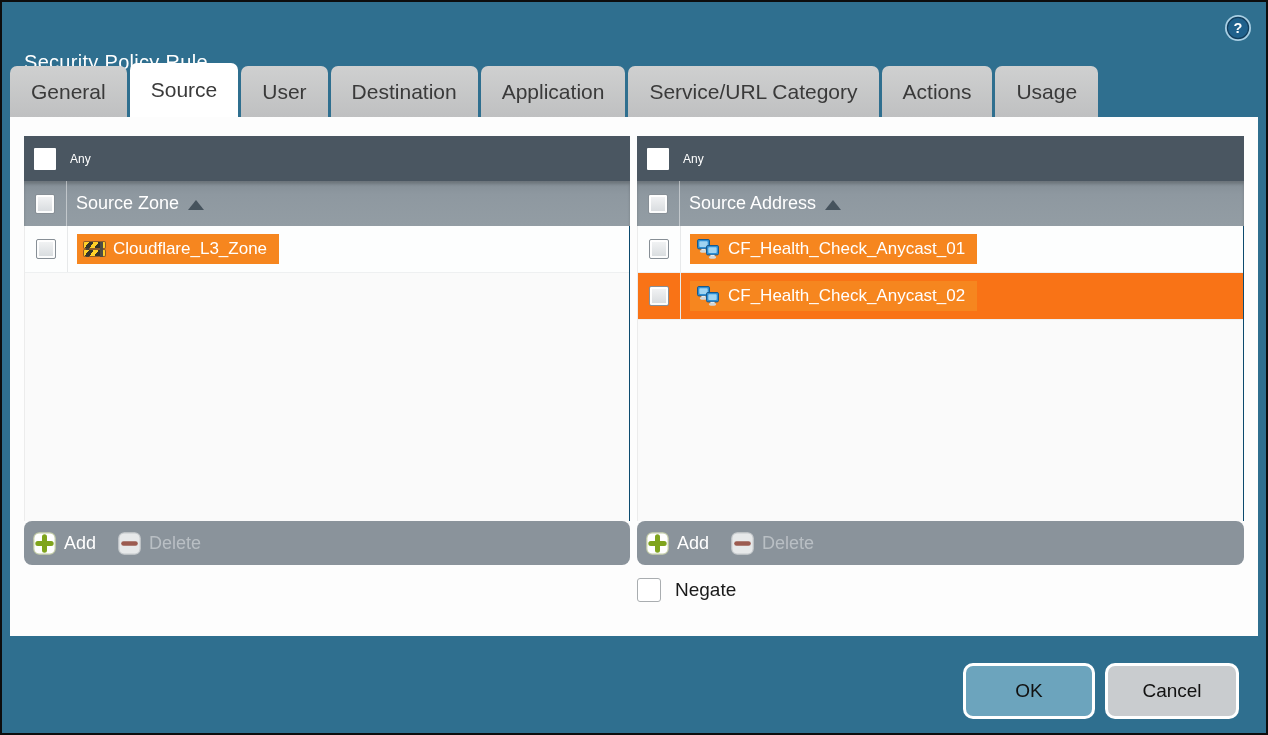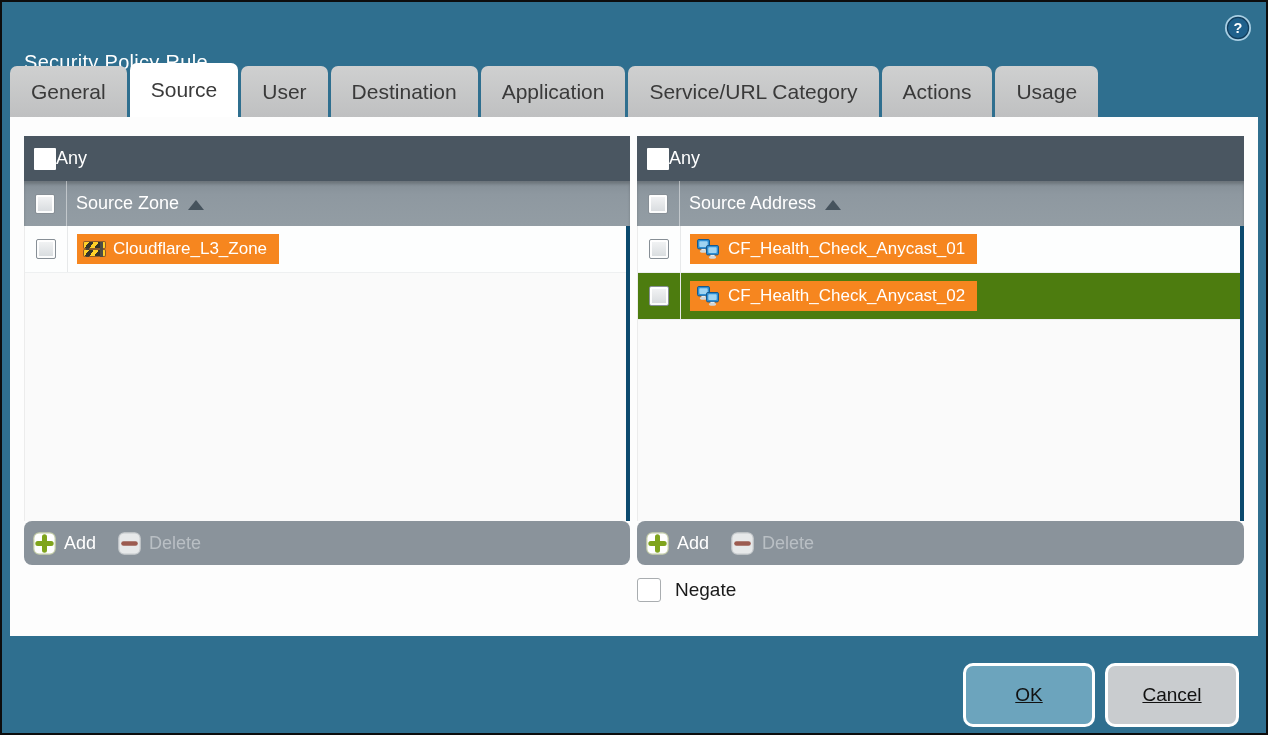--- a/index.html
+++ b/index.html
@@ -24,36 +24,36 @@
 
   
   .content{position:absolute;left:8px;top:115px;width:1248px;height:519px;background:#fdfdfd;}
 
   .panel{position:absolute;top:19px;height:429px;display:flex;flex-direction:column;}
   .panel.left{left:14px;width:606px;}
   .panel.right{left:627px;width:607px;}
 
   .any-bar{height:45px;background:#4a5661;display:flex;align-items:center;flex:none;}
   .cb-any{width:22px;height:22px;background:#fff;border:none;margin-left:10px;border-radius:1px;cursor:pointer;padding:0;}
-  .any-label{color:#fff;font-size:18px;}
+  .any-label{color:#fff;font-size:12px;margin-left:14px;}
 
   .col-header{height:45px;background:linear-gradient(180deg,#848e96 0%,#8e98a0 30%,#939da4 100%);
     display:flex;align-items:center;flex:none;box-shadow:inset 0 3px 3px rgba(0,0,0,.18);}
   .cb-col{width:42px;align-self:stretch;display:flex;align-items:center;justify-content:center;flex:none;}
   .col-header .cb-col{border-right:1px solid rgba(255,255,255,.45);}
   .cb{width:20px;height:20px;border:1px solid #878f96;border-radius:2px;
     background:linear-gradient(180deg,#f4f5f6,#d6dadd);
     box-shadow:inset 0 0 0 2px rgba(255,255,255,.9);cursor:pointer;padding:0;}
   .col-label{color:#fff;font-size:18px;margin-left:9px;display:flex;align-items:center;gap:9px;}
   .sort-asc{width:0;height:0;border-left:8px solid transparent;border-right:8px solid transparent;
     border-bottom:10px solid #46535d;margin-top:2px;}
 
-  .list-body{flex:1;background:#fafafa;border-left:1px solid #ececec;border-right:4px solid #0c4a6e;overflow:hidden;}
+  .list-body{flex:1;background:#fafafa;border-left:1px solid #ececec;border-right:1px solid #0c4a6e;overflow:hidden;}
   .row{height:46px;display:flex;align-items:center;background:#fdfefe;border-bottom:1px solid #eef0f1;cursor:pointer;}
-  .row.alt{background:#4d7c0f;}
+  .row.alt{background:#f97316;}
   .row .cb-col{border-right:1px solid #e7e9ea;align-self:stretch;}
   .chip{display:inline-flex;align-items:center;gap:8px;margin-left:9px;height:30px;
     padding:0 12px 0 7px;background:#f6861f;color:#fff;font-size:17px;white-space:nowrap;}
 
   .panel-footer{height:44px;background:#8a939b;display:flex;align-items:center;gap:22px;padding-left:9px;flex:none;border-radius:8px;}
   .tool{display:flex;align-items:center;gap:8px;font-size:18px;color:#fff;background:none;border:none;padding:0;cursor:pointer;font-family:"Liberation Sans",sans-serif;}
   .tool.disabled{color:#b9bfc4;cursor:default;}
 
   
   .zone-icon{position:relative;width:21px;height:16px;flex:none;}
@@ -62,23 +62,23 @@
   .zone-icon .rail{position:absolute;left:0;right:0;height:6px;border-radius:1px;
     background:repeating-linear-gradient(125deg,#ffd028 0 4px,#35342c 4px 8px);box-shadow:0 0 0 1px rgba(60,58,48,.55);}
   .zone-icon .rail.top{top:1px;} .zone-icon .rail.bot{top:9px;}
 
   
   .negate-row{position:absolute;left:627px;top:461px;display:flex;align-items:center;gap:14px;}
   .cb-negate{width:24px;height:24px;background:#fff;border:1px solid #a9adb0;border-radius:3px;cursor:pointer;padding:0;}
   .negate-label{font-size:19px;color:#1a1a1a;}
 
   
-  .btn{position:absolute;height:64px;border-radius:10px;border:3px solid #fff;box-sizing:border-box;
+  .btn{position:absolute;height:56px;border-radius:10px;border:3px solid #fff;box-sizing:border-box;
     display:flex;align-items:center;justify-content:center;font-size:19px;color:#111;cursor:pointer;
-    font-family:"Liberation Sans",sans-serif;text-decoration:underline;}
+    font-family:"Liberation Sans",sans-serif;}
   .btn.ok{left:961px;top:661px;width:132px;background:#6ca4bd;}
   .btn.cancel{left:1103px;top:661px;width:134px;background:#c9cccf;}
 
   .icon-svg{display:block;flex:none;}
 </style>
 </head>
 <body>
 
 <div class="dialog">
 

